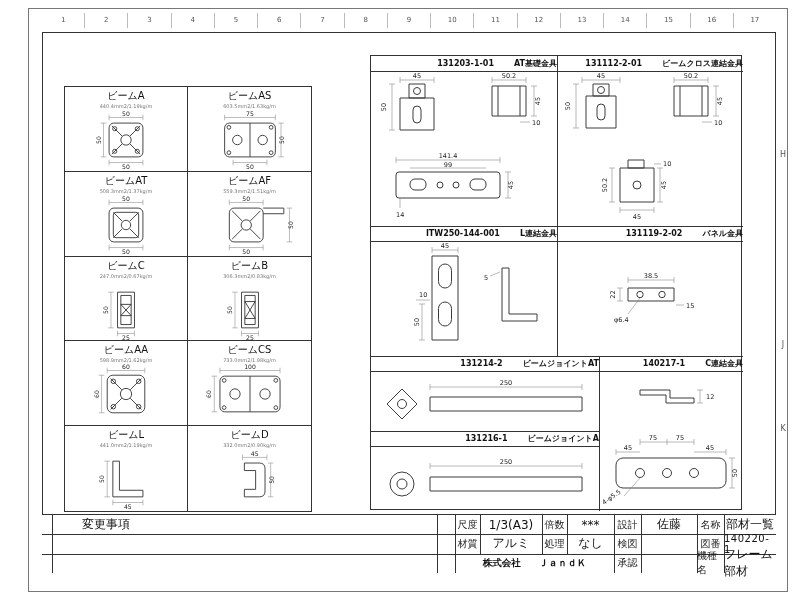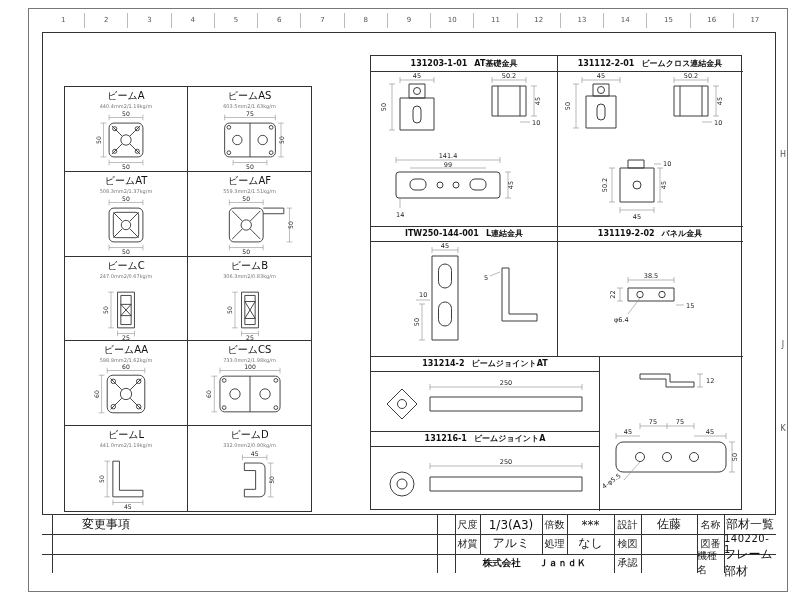--- a/index.html
+++ b/index.html
@@ -24,22 +24,22 @@
   .bsvg{display:block;margin:0 auto;width:122px;height:62px}
   
   .s{fill:none;stroke:#3c3c3c;stroke-width:1;stroke-linejoin:round}
   .sd{fill:none;stroke:#8a8a8a;stroke-width:0.6}
   text.dm{font-size:6.5px;fill:#222;stroke:none}
   
   .parea{position:absolute;left:370px;top:55px;width:372px;height:455px;border:1px solid #333;background:#fff}
   .vl{position:absolute;width:1px;background:#333}
   .hl{position:absolute;height:1px;background:#333}
   .pcell{position:absolute;overflow:hidden}
-  .phead{height:16px;border-bottom:1px solid #333;display:flex;align-items:center;justify-content:center;
-    gap:7px;font-size:8px;font-weight:bold;color:#111}
+  .phead{height:16px;border-bottom:1px solid #333;display:flex;align-items:center;justify-content:flex-end;
+    gap:20px;font-size:8px;font-weight:bold;color:#111}
   .psvg{display:block;margin:0 auto}
   
   .tblock{position:absolute;left:42px;top:514px;width:734px;height:58px;border-top:1.5px solid #333;background:#fff}
   .tb{position:absolute;display:flex;align-items:center;justify-content:center;font-size:12px;color:#111}
   .tb.lbl{font-size:10px;color:#222}
   .tb.big{font-size:10px;font-weight:normal;letter-spacing:0.5px}
   .tb.co{font-size:9.5px;font-weight:bold;gap:18px}
   .tb.left{justify-content:flex-start}
 </style>
 </head>
@@ -530,20 +530,24 @@
         <g class="sd">
           <line x1="58" y1="15" x2="210" y2="15"></line>
             <line x1="58" y1="12" x2="58" y2="18"></line>
             <line x1="210" y1="12" x2="210" y2="18"></line>
         </g>
         <text class="dm" x="134" y="13" text-anchor="middle">250</text>
       </svg>
     </div>
 
     <div class="pcell" style="left:228px;top:300px;width:144px;height:155px">
+      <div class="phead">
+        <span>140217-1</span>
+        <span>C連結金具</span>
+      </div>
       <svg class="psvg" width="142" height="137" viewBox="0 0 142 137">
         <g class="s">
           <path d="M40 18 h30 v8 h24 v5 h-28 v-8 h-26 z"></path>
           <rect x="16" y="86" width="110" height="30" rx="7"></rect>
           <circle cx="40" cy="101" r="4.5"></circle>
             <circle cx="67" cy="101" r="4.5"></circle>
             <circle cx="94" cy="101" r="4.5"></circle>
         </g>
         <g class="sd">
           <line x1="100" y1="18" x2="100" y2="31"></line>

